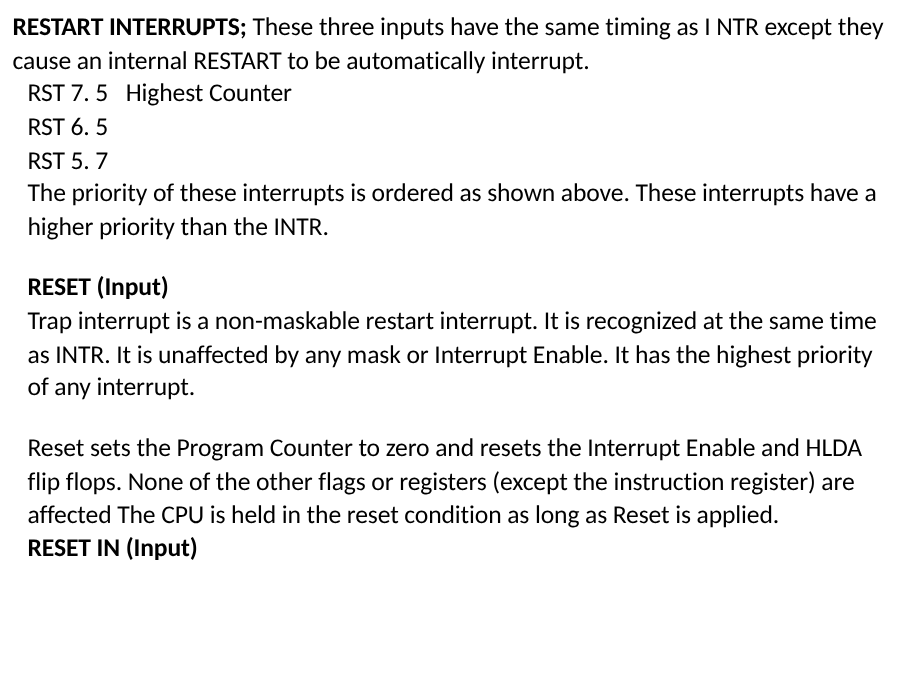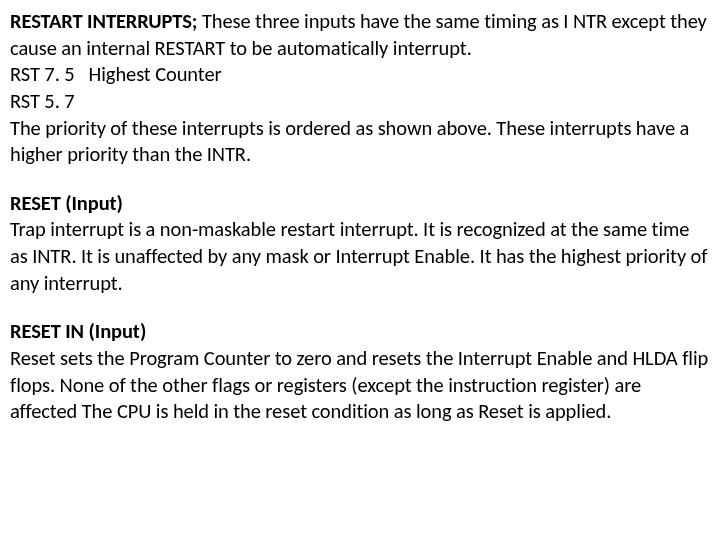--- a/index.html
+++ b/index.html
@@ -10,39 +10,40 @@
       font-family: Calibri, 'Segoe UI', Arial, sans-serif;
       font-size: 20.5px;
       line-height: 1.3;
       color: #000;
       padding: 8px 10px;
       letter-spacing: -0.1px;
     }
     .para { margin-bottom: 22px; }
     .para:last-child { margin-bottom: 0; }
     .bold { font-weight: 700; }
-    .line { display: block; }
+    .line { display: block; margin-left: 12px; }
     .row { display: flex; gap: 14px; }
   </style>
 </head>
 <body>
 
 <div class="para">
   <span class="bold">RESTART INTERRUPTS;</span><span> These three inputs have the same timing as I NTR except they cause an internal RESTART to be automatically interrupt.</span>
   <span class="line row">
     <span>RST 7. 5</span>
     <span>Highest Counter</span>
   </span>
+  <span class="line">RST 6. 5</span>
   <span class="line row">
     <span>RST 5. 7</span>
   </span>
   <span class="line">The priority of these interrupts is ordered as shown above. These interrupts have a higher priority than the INTR.</span>
 </div>
 
 <div class="para">
   <span class="line bold">RESET (Input)</span>
   <span class="line">Trap interrupt is a non-maskable restart interrupt. It is recognized at the same time as INTR. It is unaffected by any mask or Interrupt Enable. It has the highest priority of any interrupt.</span>
 </div>
 
 <div class="para">
+  <span class="line">Reset sets the Program Counter to zero and resets the Interrupt Enable and HLDA flip flops. None of the other flags or registers (except the instruction register) are affected The CPU is held in the reset condition as long as Reset is applied.</span>
   <span class="line bold">RESET IN (Input)</span>
-  <span class="line">Reset sets the Program Counter to zero and resets the Interrupt Enable and HLDA flip flops. None of the other flags or registers (except the instruction register) are affected The CPU is held in the reset condition as long as Reset is applied.</span>
 </div>
 
 </body></html>

